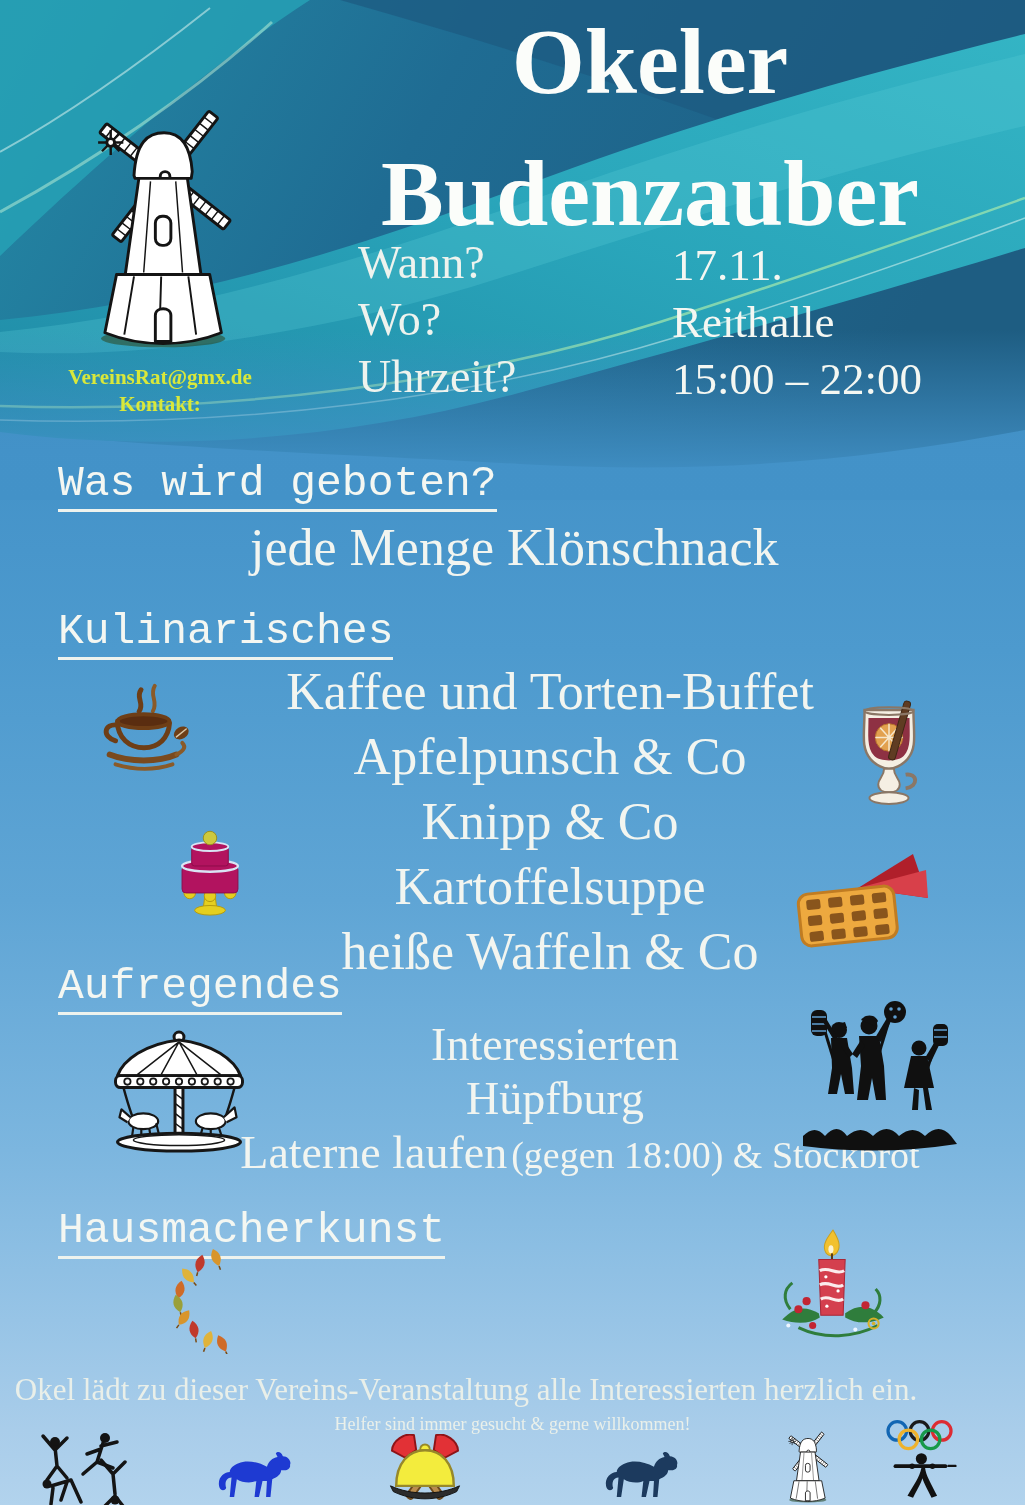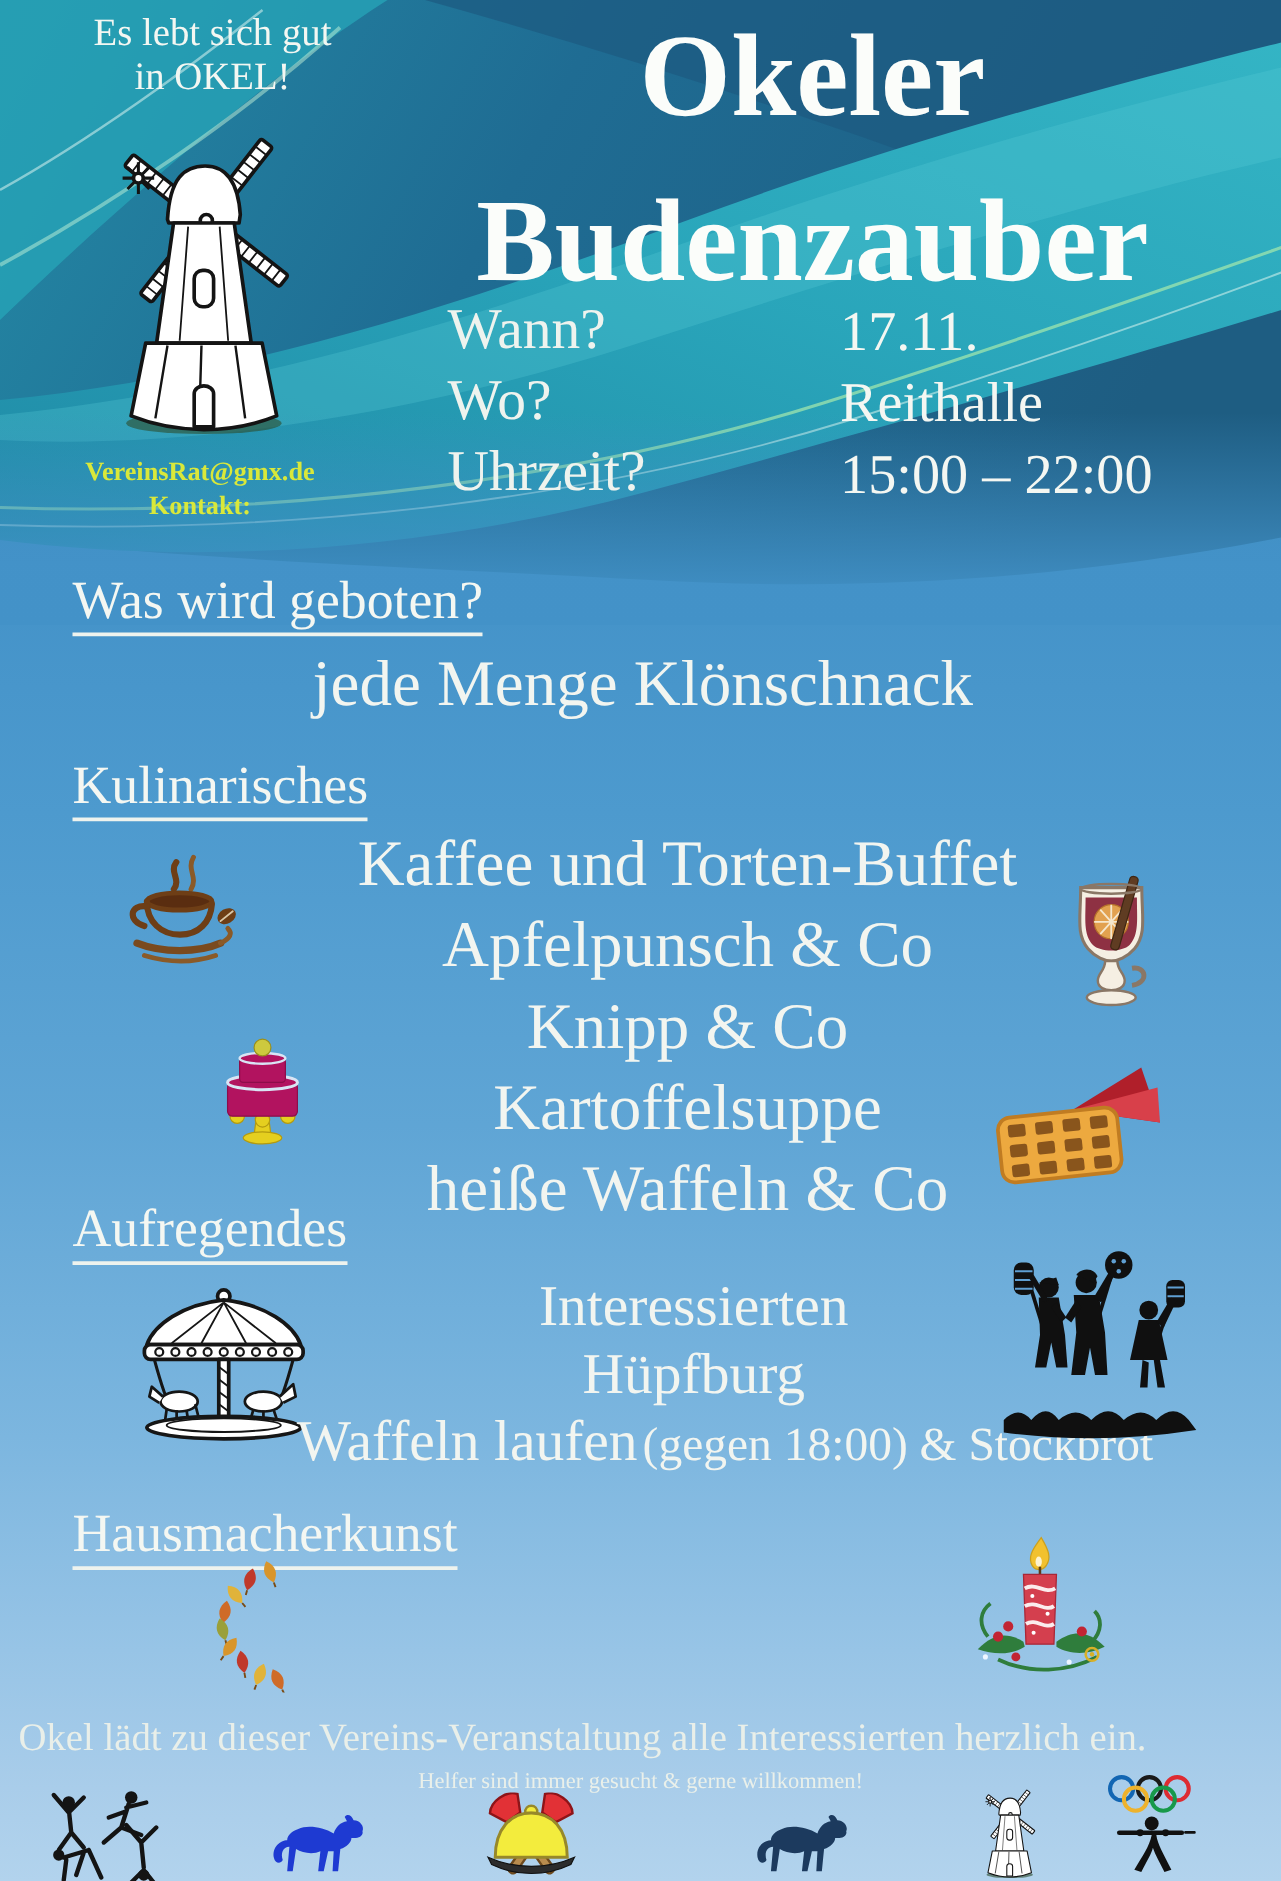--- a/index.html
+++ b/index.html
@@ -15,21 +15,21 @@
   .abs{position:absolute;}
   .ctr{text-align:center;}
   .header-waves{position:absolute;top:0;left:0;}
   .tagline{left:30px;top:8px;width:280px;font-size:31px;line-height:1.14;color:#f3f7f2;}
   .contact{left:10px;top:364px;width:300px;font-size:21px;font-weight:700;line-height:1.3;color:#d9e83a;}
   .title1{left:320px;top:14px;width:660px;font-size:94px;font-weight:700;color:#fbfdfa;line-height:1;}
   .title2{left:295px;top:146px;width:710px;font-size:94px;font-weight:700;color:#fbfdfa;line-height:1;}
   .info-label{left:358px;font-size:46px;color:#eef3ee;line-height:1;}
   .info-value{left:672px;font-size:45px;color:#f4f7f2;line-height:1;}
   .heading{font-size:43px;line-height:1;color:#f4f7f2;}
-  .uline{display:inline-block;border-bottom:3px solid #eef3ee;padding-bottom:4px;}
+  .uline{display:inline-block;border-bottom:3px solid #eef3ee;padding-bottom:4px;font-family:Liberation Mono, monospace;}
   .bodyline{font-size:52px;line-height:1;color:#f2f5f0;}
   .list-item{margin-bottom:13px;}
   .lantern-small{font-size:38px;}
   .invite{left:0;top:1372px;width:932px;font-size:31px;color:#e9efe9;}
   .helpers{left:0;top:1414px;width:1025px;font-size:18px;color:#eaf0ea;}
   svg{display:block;}
 </style>
 </head>
 <body>
 
@@ -105,24 +105,20 @@
     <path d="M0,320 C190,302 370,244 545,178 C705,118 880,70 1025,34 L1025,248 C880,292 700,344 515,394 C335,442 155,452 0,432 Z" fill="url(#bandGrad)" opacity="0.95"></path>
     <path d="M0,332 C200,312 380,254 560,190 C720,134 880,88 1025,54 L1025,126 C860,164 680,220 500,278 C330,332 150,360 0,352 Z" fill="#5accd6" opacity="0.28"></path>
     <path d="M0,406 C230,414 470,382 660,322 C805,276 935,230 1025,198" fill="none" stroke="#9fe6ae" stroke-width="2.5" opacity="0.75"></path>
     <path d="M0,420 C240,428 480,398 680,336 C820,292 945,248 1025,218" fill="none" stroke="#ddf6ef" stroke-width="1.5" opacity="0.55"></path>
     <path d="M0,0 H310 C210,64 98,162 0,256 Z" fill="#27a5b8" opacity="0.75"></path>
     <path d="M0,212 C92,162 192,94 272,22" fill="none" stroke="#c2f1d8" stroke-width="3" opacity="0.5"></path>
     <path d="M0,152 C72,112 152,54 210,8" fill="none" stroke="#ecfcf5" stroke-width="2" opacity="0.5"></path>
     <rect x="0" y="330" width="1025" height="170" fill="url(#fadeGrad)"></rect>
   </svg>
 
-  <div class="abs tagline ctr">
-    <div>Es lebt sich gut</div>
-    <div>in OKEL!</div>
-  </div>
 
   <svg class="abs" style="left:68px;top:84px;" width="165" height="282">
     <use href="#windmillSym" width="165" height="282"></use>
   </svg>
 
   <div class="abs contact ctr">
     <div>VereinsRat@gmx.de</div>
     <div>Kontakt:</div>
   </div>
 
@@ -247,21 +243,21 @@
         <path d="M104,98 L100,112 M112,99 L112,112 M120,98 L124,110" fill="none"></path>
       </g>
       <ellipse cx="80" cy="113" rx="62" ry="9"></ellipse>
       <ellipse cx="80" cy="111" rx="46" ry="5.5" stroke-width="1.5"></ellipse>
     </g>
   </svg>
 
   <div class="abs ctr bodyline" style="left:310px;top:1022px;width:490px;font-size:46px;">Interessierten</div>
   <div class="abs ctr bodyline" style="left:310px;top:1076px;width:490px;font-size:46px;">Hüpfburg</div>
   <div class="abs ctr" style="left:200px;top:1130px;width:760px;">
-    <span class="bodyline" style="font-size:46px;">Waffeln laufen</span>
+    <span class="bodyline" style="font-size:46px;">Laterne laufen</span>
     <span class="bodyline lantern-small">(gegen 18:00) &amp; Stockbrot</span>
   </div>
 
   <svg class="abs" style="left:795px;top:995px;" width="175" height="162" viewBox="0 0 175 160">
     <g fill="#101010">
       <path d="M8,140 Q20,128 30,140 Q42,126 52,140 Q66,128 78,140 Q92,126 104,140 Q118,128 130,140 Q144,126 156,140 L162,148 Q85,160 8,150 Z"></path>
       <g stroke="#101010" stroke-width="3">
         <line x1="24" y1="16" x2="40" y2="68"></line>
         <line x1="96" y1="18" x2="82" y2="64"></line>
         <line x1="146" y1="30" x2="132" y2="74"></line>

